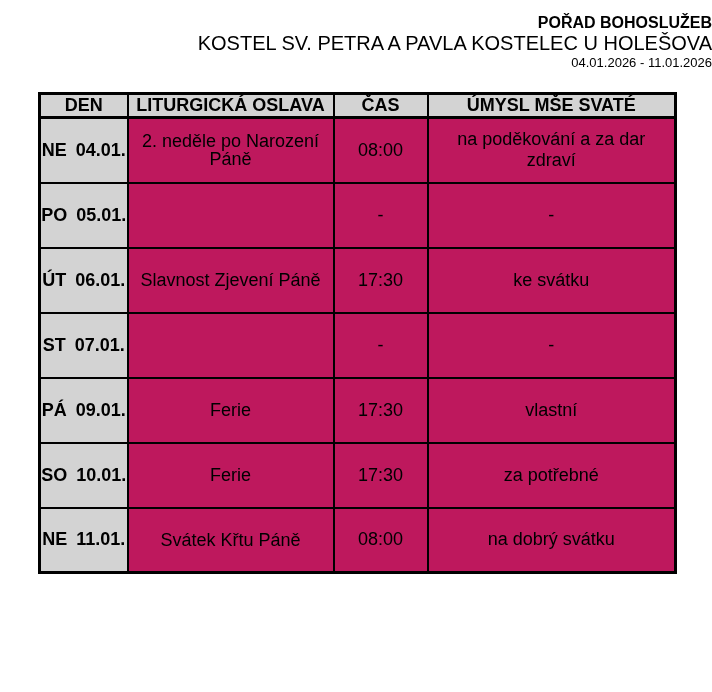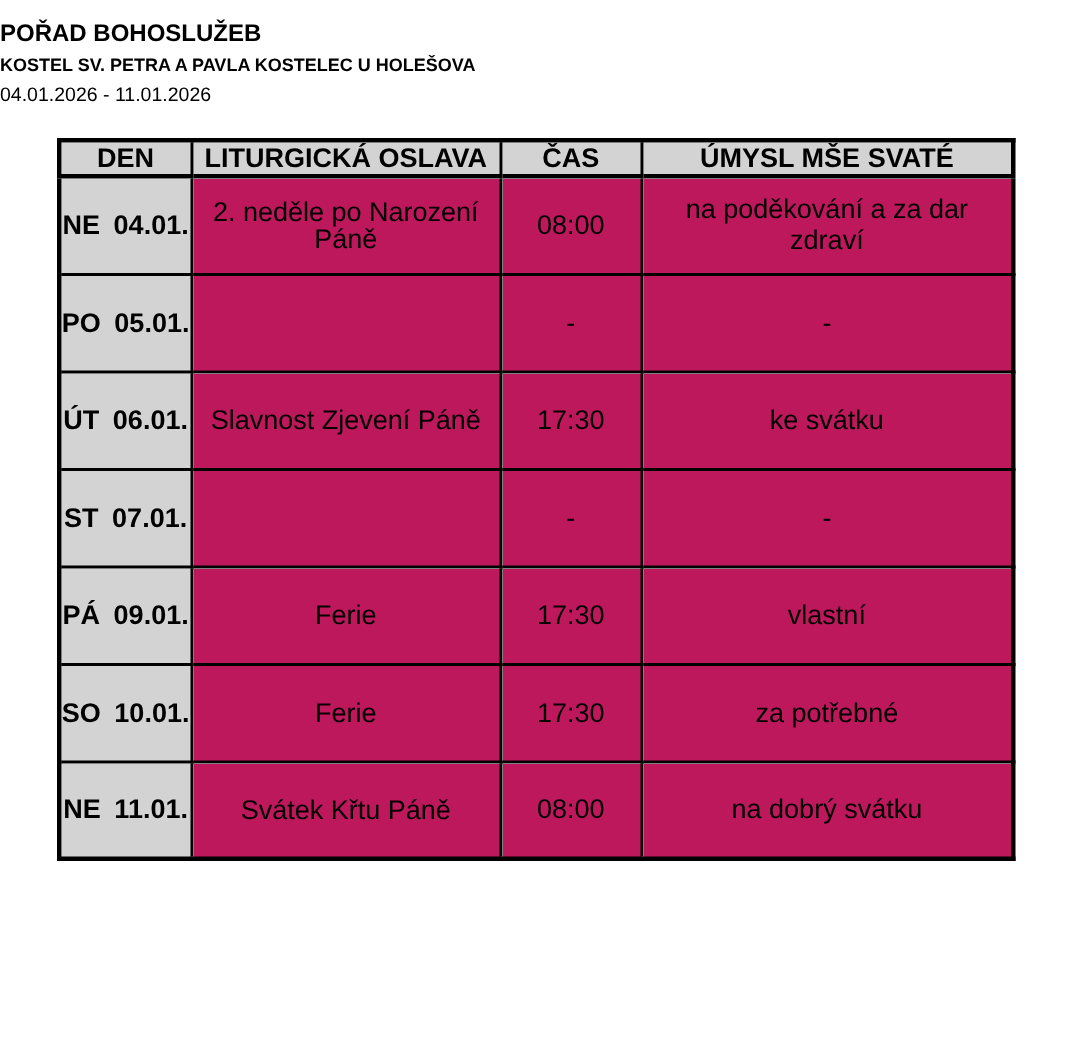--- a/index.html
+++ b/index.html
@@ -11,30 +11,30 @@
   }
   .page {
     width: 712px;
     height: 692px;
     background: #ffffff;
     box-sizing: border-box;
     overflow: hidden;
   }
   .title-block {
     padding-top: 13px;
-    text-align: left;
+    text-align: right;
     line-height: 20px;
   }
   .title-line-1 {
     font-size: 16px;
     font-weight: bold;
   }
   .title-line-2 {
-    font-size: 12px;
-    font-weight: bold;
+    font-size: 20px;
+    font-weight: normal;
   }
   .title-line-3 {
     font-size: 13px;
     font-weight: normal;
   }
   table.schedule {
     border-collapse: collapse;
     table-layout: fixed;
     margin: 19px 0 0 38px;
     width: 636px;

